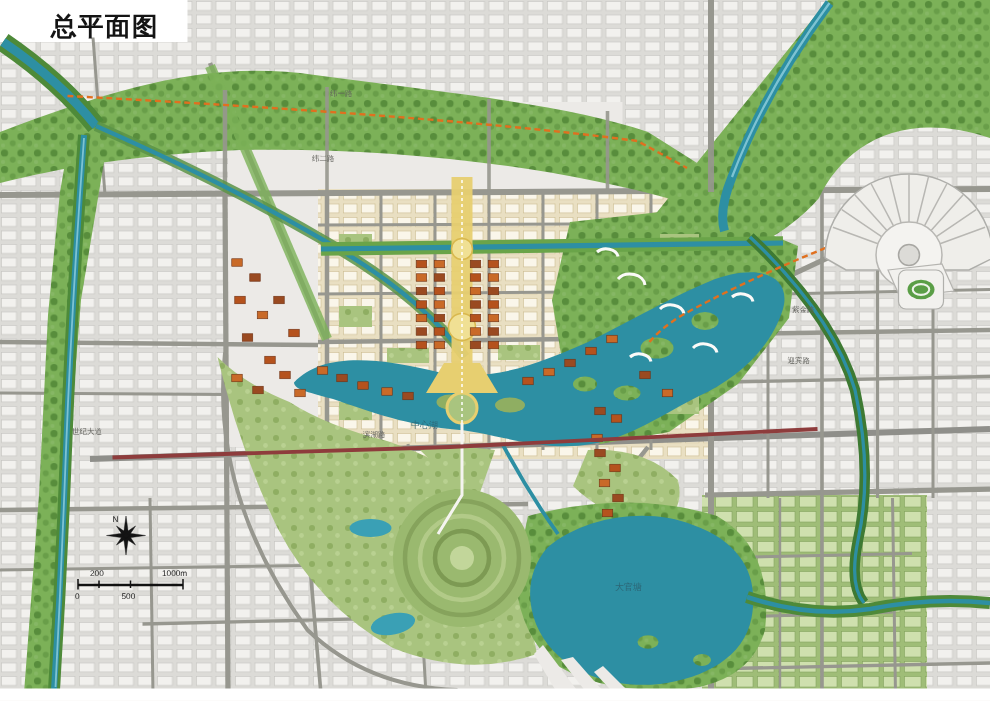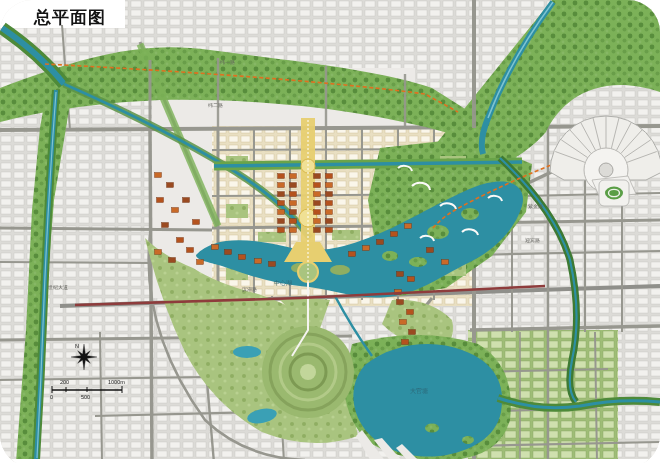--- a/index.html
+++ b/index.html
@@ -1,17 +1,17 @@
 <!DOCTYPE html>
 <html><head>
 <meta charset="utf-8">
 <style>
   html,body{margin:0;padding:0;background:#ffffff;}
   #stage{position:relative;width:660px;height:467px;background:#ffffff;overflow:hidden;
-         font-family:"Liberation Sans","DejaVu Sans",sans-serif;border-radius:32px;}
+         font-family:"Liberation Sans","DejaVu Sans",sans-serif;}
   #map-svg{position:absolute;left:0;top:0;}
   #page-title{position:absolute;left:34px;top:6px;font-size:17px;font-weight:bold;color:#141414;
               letter-spacing:1px;z-index:5;}
   .lbl{fill:#5f5f5a;font-size:5px;font-family:"Liberation Sans",sans-serif;}
   .lake-lbl{fill:#2c5f6e;font-size:6px;font-family:"Liberation Sans",sans-serif;opacity:.85;}
   .scale-lbl{fill:#222;font-size:5.5px;font-family:"Liberation Sans",sans-serif;}
 </style>
 </head>
 <body>
 

